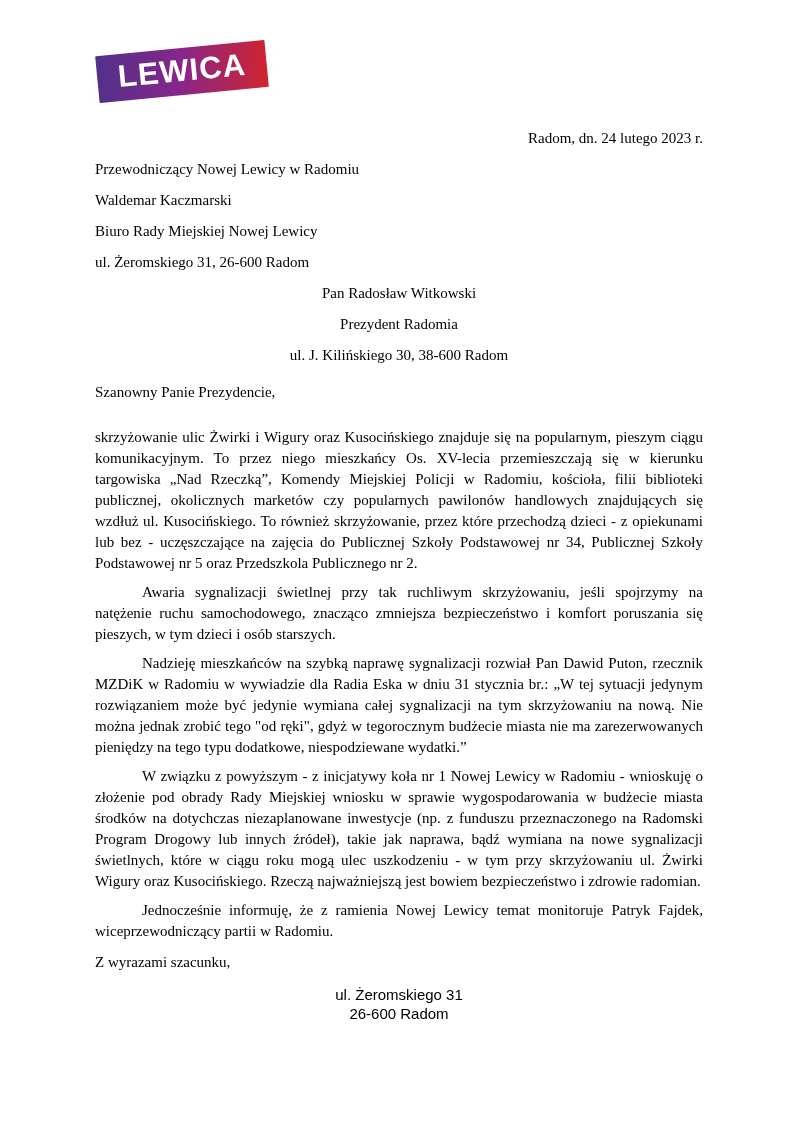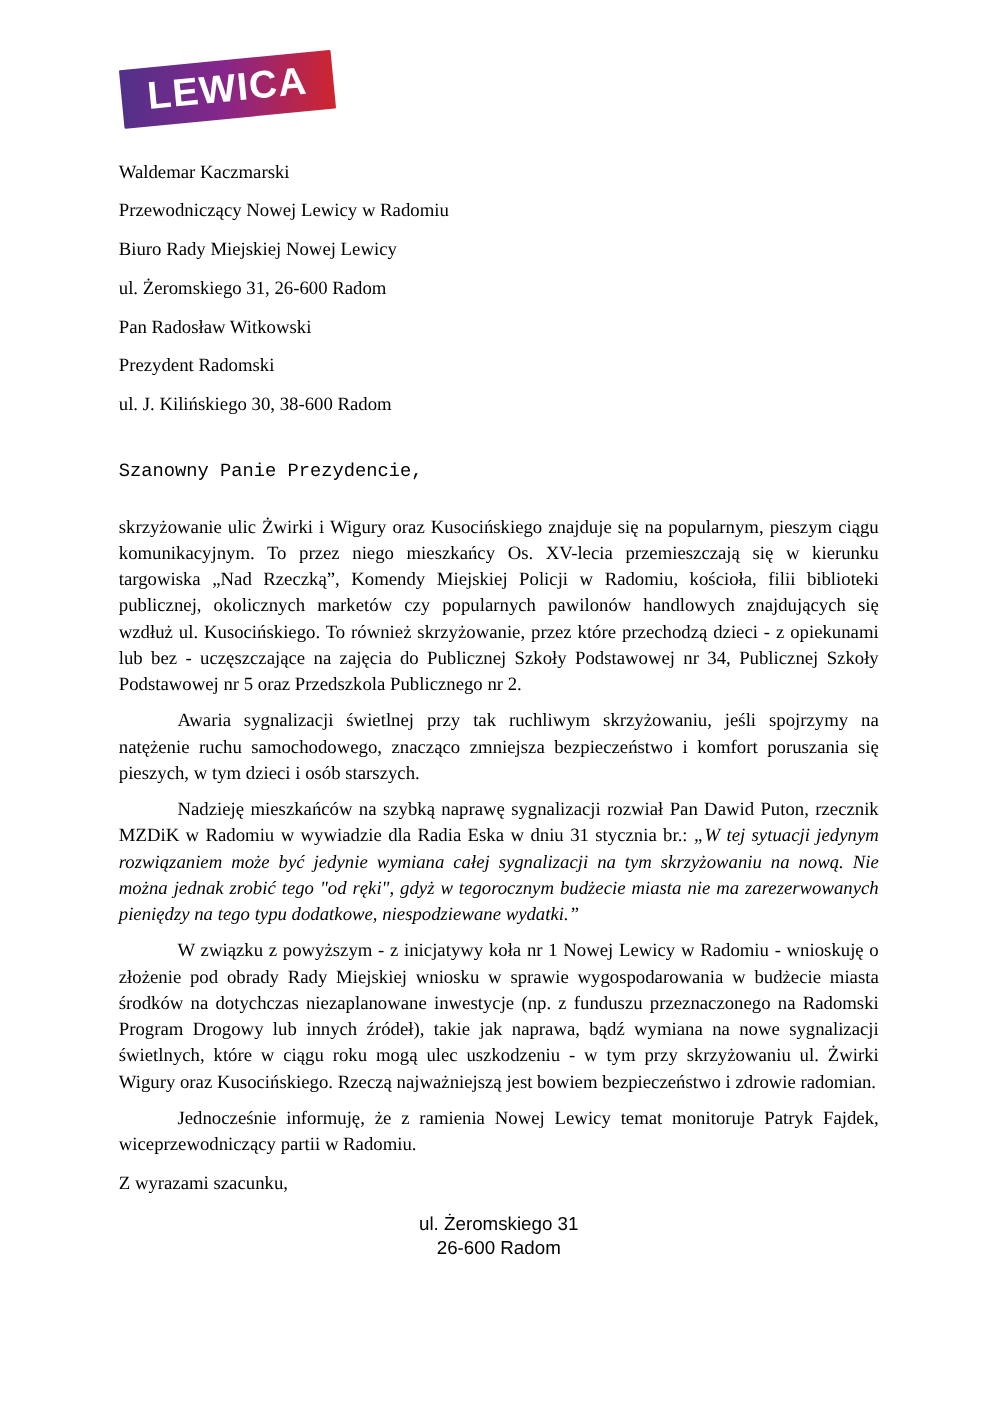--- a/index.html
+++ b/index.html
@@ -42,30 +42,30 @@
     line-height: 1;
     padding-bottom: 2px;
   }
   
   p { line-height: 21px; }
   .date-line {
     text-align: right;
     margin-bottom: 10px;
   }
   .sender-block p { margin-bottom: 10px; }
-  .recipient-block { text-align: left; margin-top: 6px; }
+  .recipient-block { text-align: center; margin-top: 6px; }
   .recipient-block p { margin-bottom: 10px; }
-  .salutation { margin-top: 32px; margin-bottom: 10px; font-family: Liberation Mono, monospace; }
+  .salutation { margin-top: 16px; margin-bottom: 10px; }
   .body-p {
     text-align: justify;
     text-indent: 47px;
     margin-bottom: 8px;
   }
   .body-p.no-indent { text-indent: 0; margin-top: 24px; }
-  .quote-italic { font-style: italic; }
+  .quote-italic { }
   .closing-block { text-align: left; margin-top: 10px; }
   .closing-block p { margin-bottom: 10px; }
   
   .footer-block {
     text-align: center;
     margin-top: 12px;
     font-family: "Liberation Sans", "DejaVu Sans", sans-serif;
     font-size: 15px;
   }
   .footer-block p { line-height: 19px; }
@@ -74,31 +74,32 @@
 <body>
 
 <div class="page">
 
   <div class="logo-wrap">
     <div class="logo-banner" id="logo-banner" style="background: linear-gradient(97deg, rgb(80, 49, 137) 0%, rgb(134, 38, 139) 48%, rgb(208, 37, 45) 100%);">
       <span class="logo-text" style="color: rgb(255, 255, 255);">LEWICA</span>
     </div>
   </div>
 
+  <p class="date-line">Radom, dn. 24 lutego 2023 r.</p>
 
   <div class="sender-block">
+    <p>Przewodniczący Nowej Lewicy w Radomiu</p>
     <p>Waldemar Kaczmarski</p>
-    <p>Przewodniczący Nowej Lewicy w Radomiu</p>
     <p>Biuro Rady Miejskiej Nowej Lewicy</p>
     <p>ul. Żeromskiego 31, 26-600 Radom</p>
   </div>
 
   <div class="recipient-block">
     <p>Pan Radosław Witkowski</p>
-    <p>Prezydent Radomski</p>
+    <p>Prezydent Radomia</p>
     <p>ul. J. Kilińskiego 30, 38-600 Radom</p>
   </div>
 
   <p class="salutation">Szanowny Panie Prezydencie,</p>
 
   <p class="body-p no-indent">skrzyżowanie ulic Żwirki i Wigury oraz Kusocińskiego znajduje się na popularnym, pieszym ciągu komunikacyjnym. To przez niego mieszkańcy Os. XV-lecia przemieszczają się w kierunku targowiska „Nad Rzeczką”, Komendy Miejskiej Policji w Radomiu, kościoła, filii biblioteki publicznej, okolicznych marketów czy popularnych pawilonów handlowych znajdujących się wzdłuż ul. Kusocińskiego. To również skrzyżowanie, przez które przechodzą dzieci - z opiekunami lub bez - uczęszczające na zajęcia do Publicznej Szkoły Podstawowej nr 34, Publicznej Szkoły Podstawowej nr 5 oraz Przedszkola Publicznego nr 2.</p>
 
   <p class="body-p">Awaria sygnalizacji świetlnej przy tak ruchliwym skrzyżowaniu, jeśli spojrzymy na natężenie ruchu samochodowego, znacząco zmniejsza bezpieczeństwo i komfort poruszania się pieszych, w tym dzieci i osób starszych.</p>
 
   <p class="body-p"><span>Nadzieję mieszkańców na szybką naprawę sygnalizacji rozwiał Pan Dawid Puton,  rzecznik MZDiK w Radomiu w wywiadzie dla Radia Eska w dniu 31 stycznia br.: </span><span class="quote-italic">„W tej sytuacji jedynym rozwiązaniem może być jedynie wymiana całej sygnalizacji na tym skrzyżowaniu na nową. Nie można jednak zrobić tego "od ręki", gdyż w tegorocznym budżecie miasta nie ma zarezerwowanych pieniędzy na tego typu dodatkowe, niespodziewane wydatki.”</span></p>

